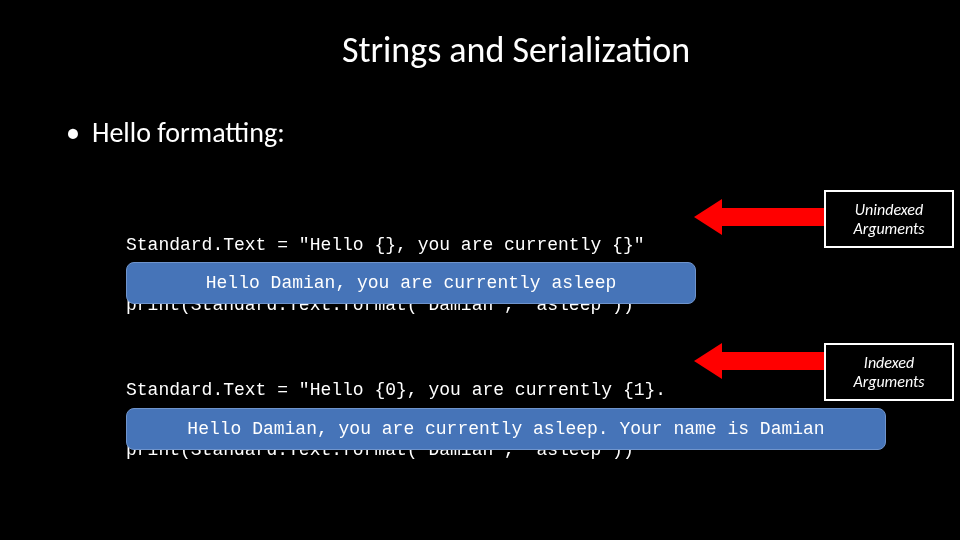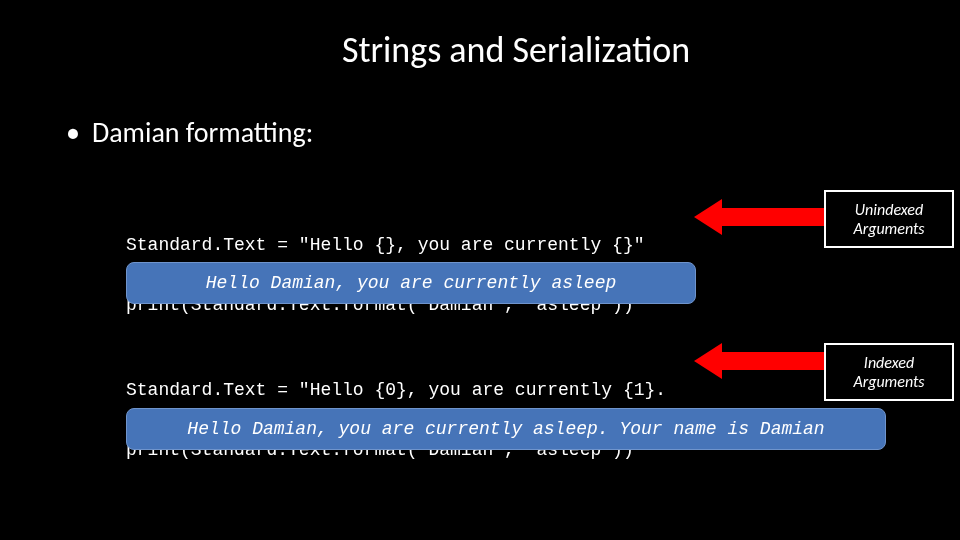--- a/index.html
+++ b/index.html
@@ -4,21 +4,21 @@
 <style>
   * { margin: 0; padding: 0; box-sizing: border-box; }
   html, body { width: 960px; height: 540px; background: #000; color: #fff; font-family: Calibri, Arial, sans-serif; overflow: hidden; }
   .slide { width: 960px; height: 476px; position: relative; margin-left: 36px; }
   .title { position: absolute; top: 28px; left: 0; width: 100%; text-align: center; font-size: 36px; font-weight: 400; }
   .bullet { position: absolute; top: 115px; left: 30px; font-size: 28px; display: flex; align-items: center; }
   .bullet-dot { font-size: 28px; margin-right: 12px; }
   .code { font-family: "Courier New", monospace; font-size: 18px; color: #fff; white-space: pre; }
   .code-block1 { position: absolute; top: 195px; left: 90px; }
   .code-block2 { position: absolute; top: 340px; left: 90px; }
-  .result-box { position: absolute; left: 90px; background: #4674b8; border: 1px solid #6f94cc; border-radius: 8px; padding: 10px 18px; font-family: "Courier New", monospace; font-size: 18px; color: #fff; text-align: center; font-style: italic; }
+  .result-box { position: absolute; left: 90px; background: #4674b8; border: 1px solid #6f94cc; border-radius: 8px; padding: 10px 18px; font-family: "Courier New", monospace; font-size: 18px; color: #fff; text-align: center; }
   .result1 { top: 262px; width: 570px; }
   .result2 { top: 408px; width: 760px; text-align: center; }
   .label-box { position: absolute; background: #000; border: 2px solid #fff; color: #fff; font-size: 16px; text-align: center; padding: 8px 14px; line-height: 1.2; font-style: italic; }
   .label1 { top: 190px; right: 42px; width: 130px; }
   .label2 { top: 343px; right: 42px; width: 130px; }
   .arrow { position: absolute; }
   .arrow-body { position: absolute; background: #ff0000; height: 18px; }
   .arrow-head { position: absolute; width: 0; height: 0; border-top: 18px solid transparent; border-bottom: 18px solid transparent; border-right: 28px solid #ff0000; }
   .arrow1 .arrow-body { top: 208px; left: 684px; width: 104px; }
   .arrow1 .arrow-head { top: 199px; left: 658px; }
@@ -27,21 +27,21 @@
 </style>
 </head>
 <body>
 
 <div class="slide">
 
   <div class="title">Strings and Serialization</div>
 
   <div class="bullet">
     <span class="bullet-dot">•</span>
-    <span>Damian formatting:</span>
+    <span>Hello formatting:</span>
   </div>
 
   <div class="code code-block1">
     <div>Standard.Text = "Hello {}, you are currently {}"</div>
     <div>print(Standard.Text.format('Damian', 'asleep'))</div>
   </div>
 
   <div class="arrow arrow1">
     <div class="arrow-head"></div>
     <div class="arrow-body"></div>

